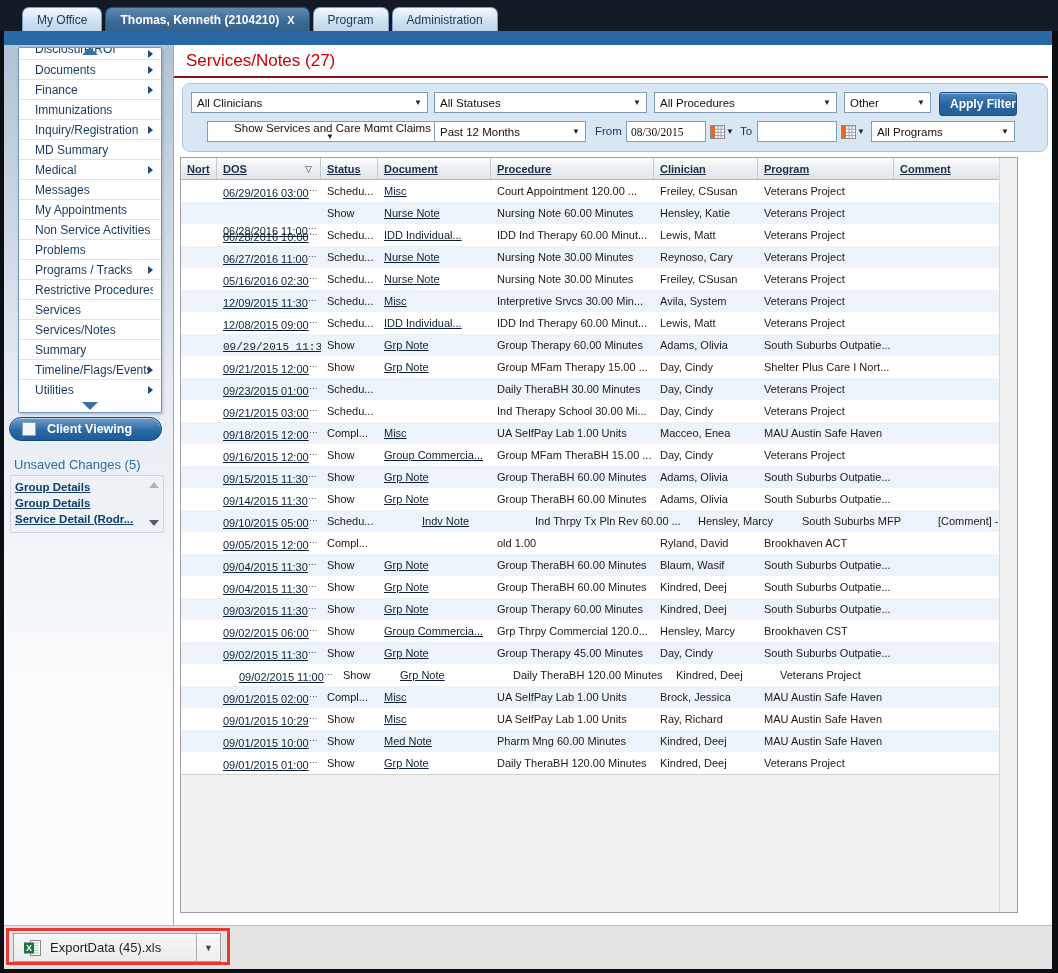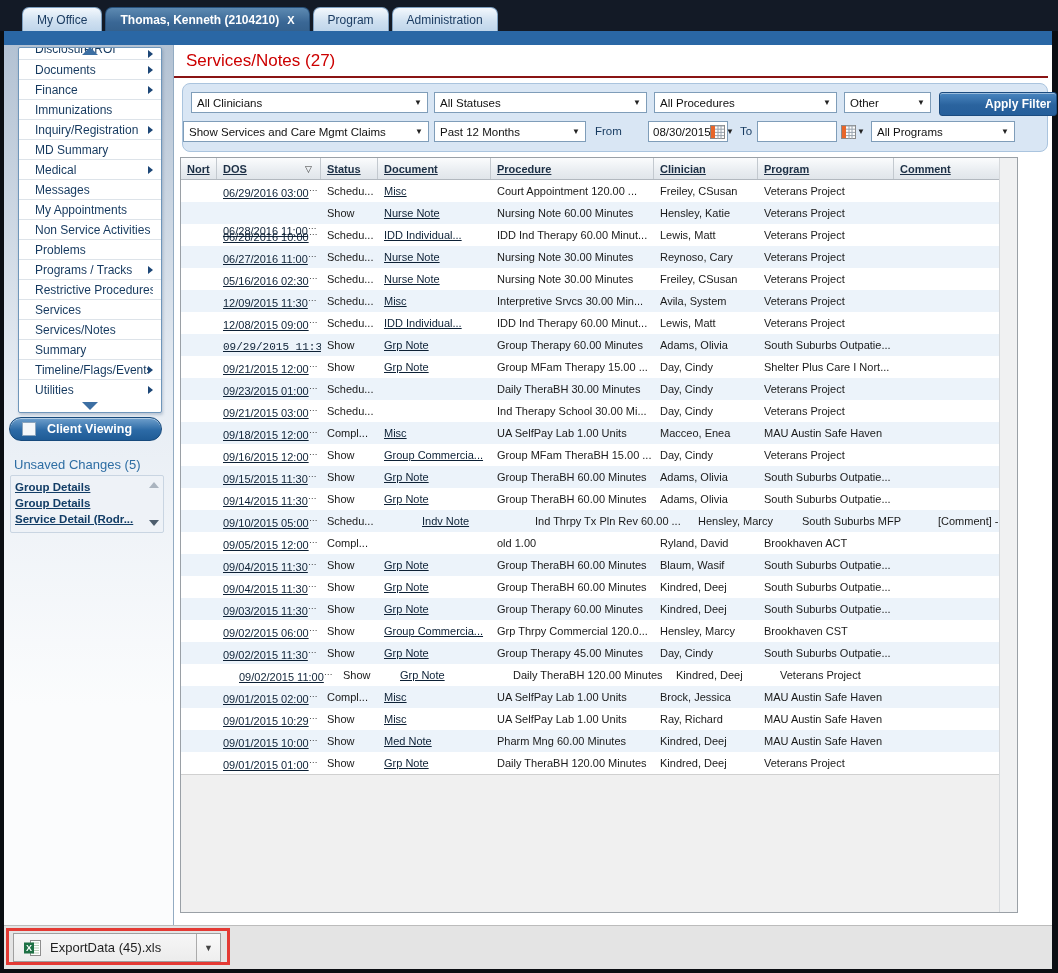--- a/index.html
+++ b/index.html
@@ -89,22 +89,22 @@
   .flabel{position:absolute;font-size:11.5px;color:#15395f;line-height:21px;}
   .dateinput{position:absolute;height:21px;box-sizing:border-box;width:80px;
        border:1px solid #7f9db9;font-size:11.5px;padding:0 4px;color:#111;
        font-family:inherit;background:#fff;}
   .calbtn{position:absolute;height:21px;display:flex;align-items:center;gap:1px;
        cursor:pointer;}
   .calbtn .caret{font-size:8px;color:#222;}
   #apply-filter{left:756px;top:8px;width:76px;height:22px;border-radius:3px;
        background:linear-gradient(#4a86c0,#2a639e 55%,#255f9b);
        border:1px solid #1c4c80;color:#fff;font-weight:bold;font-size:12px;
-       display:flex;align-items:center;justify-content:center;cursor:pointer;
-       box-shadow:inset 0 1px 0 rgba(255,255,255,.45);padding-left:40px;}
+       display:flex;align-items:center;justify-content:flex-end;cursor:pointer;
+       box-shadow:inset 0 1px 0 rgba(255,255,255,.45);}
 
   
   #grid{left:6px;top:112px;width:838px;height:756px;border:1px solid #9aa0a6;
        box-sizing:border-box;background:#ffffff;overflow:hidden;}
   #grid-scroll-strip{position:absolute;right:0;top:0;bottom:0;width:17px;
        background:#f0f1f2;border-left:1px solid #d6d9dc;}
   #ghead{display:flex;height:22px;background:linear-gradient(#fbfcfd,#e9edf1 60%,#e0e5ea);
        border-bottom:1px solid #b2b8bf;box-sizing:border-box;}
   .hcell{box-sizing:border-box;border-right:1px solid #c3c9cf;display:flex;
        align-items:center;padding-left:6px;}
@@ -267,30 +267,30 @@
         <span class="caret">▼</span>
       </div>
       <div class="sel" style="left:661px;top:8px;width:87px;gap:22px;">
         <span class="val">Other</span>
         <span class="caret">▼</span>
       </div>
       <div class="abs" id="apply-filter">
         <span>Apply Filter</span>
       </div>
 
-      <div class="sel" style="left:0;top:37px;width:246px;">
+      <div class="sel" style="left:24px;top:37px;width:246px;flex-direction:column;">
         <span class="val">Show Services and Care Mgmt Claims</span>
         <span class="caret">▼</span>
       </div>
       <div class="sel" style="left:251px;top:37px;width:152px;">
         <span class="val">Past 12 Months</span>
         <span class="caret">▼</span>
       </div>
       <span class="flabel" style="left:412px;top:37px;">From</span>
-      <input class="dateinput" style="left: 465px; top: 37px;" value="08/30/2015">
+      <input class="dateinput" style="left: 443px; top: 37px; font-family: Liberation Serif, serif;" value="08/30/2015">
       <div class="calbtn" style="left:527px;top:37px;">
         <svg width="15" height="14" viewBox="0 0 15 14">
           <rect x="0.5" y="0.5" width="14" height="13" fill="#fdfdfd" stroke="#8a8a8a"></rect>
           <rect x="1" y="1" width="4" height="12" fill="#e8662a"></rect>
           <path d="M5 1 H14 M5 4.2 H14 M5 7.4 H14 M5 10.6 H14 M8 1 V14 M11 1 V14" stroke="#9aa4ae" stroke-width="1" fill="none"></path>
         </svg>
         <span class="caret">▼</span>
       </div>
       <span class="flabel" style="left:557px;top:37px;">To</span>
       <input class="dateinput" style="left: 574px; top: 37px;" value="">

